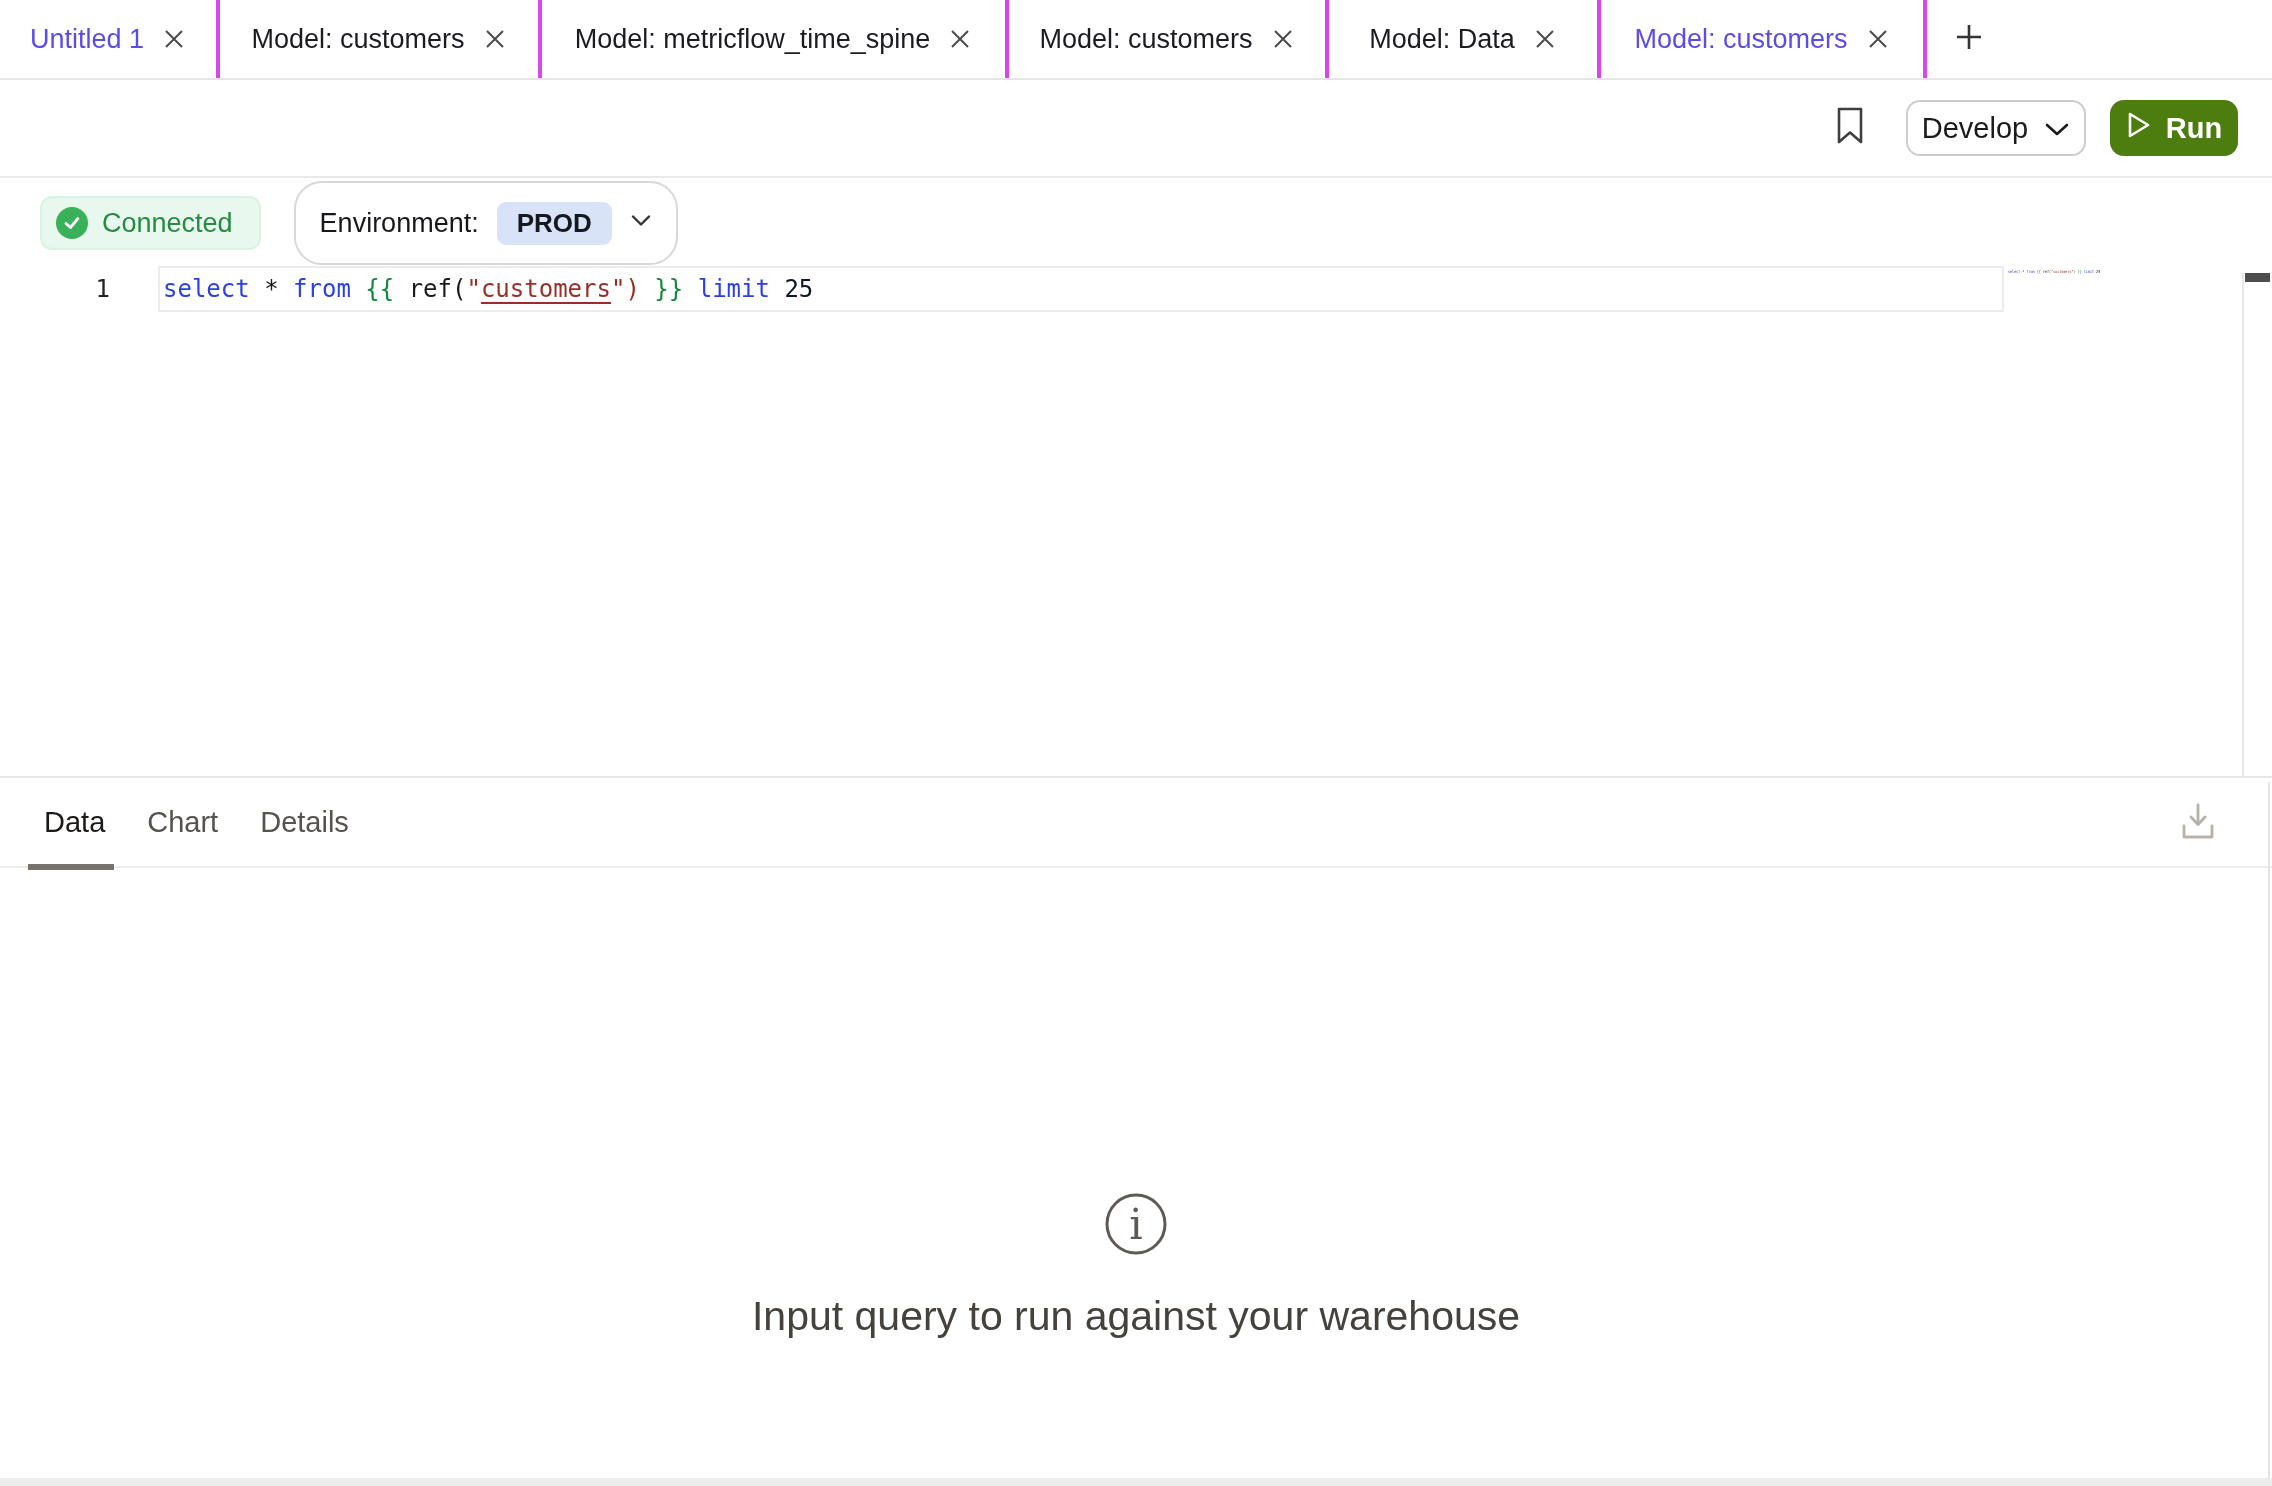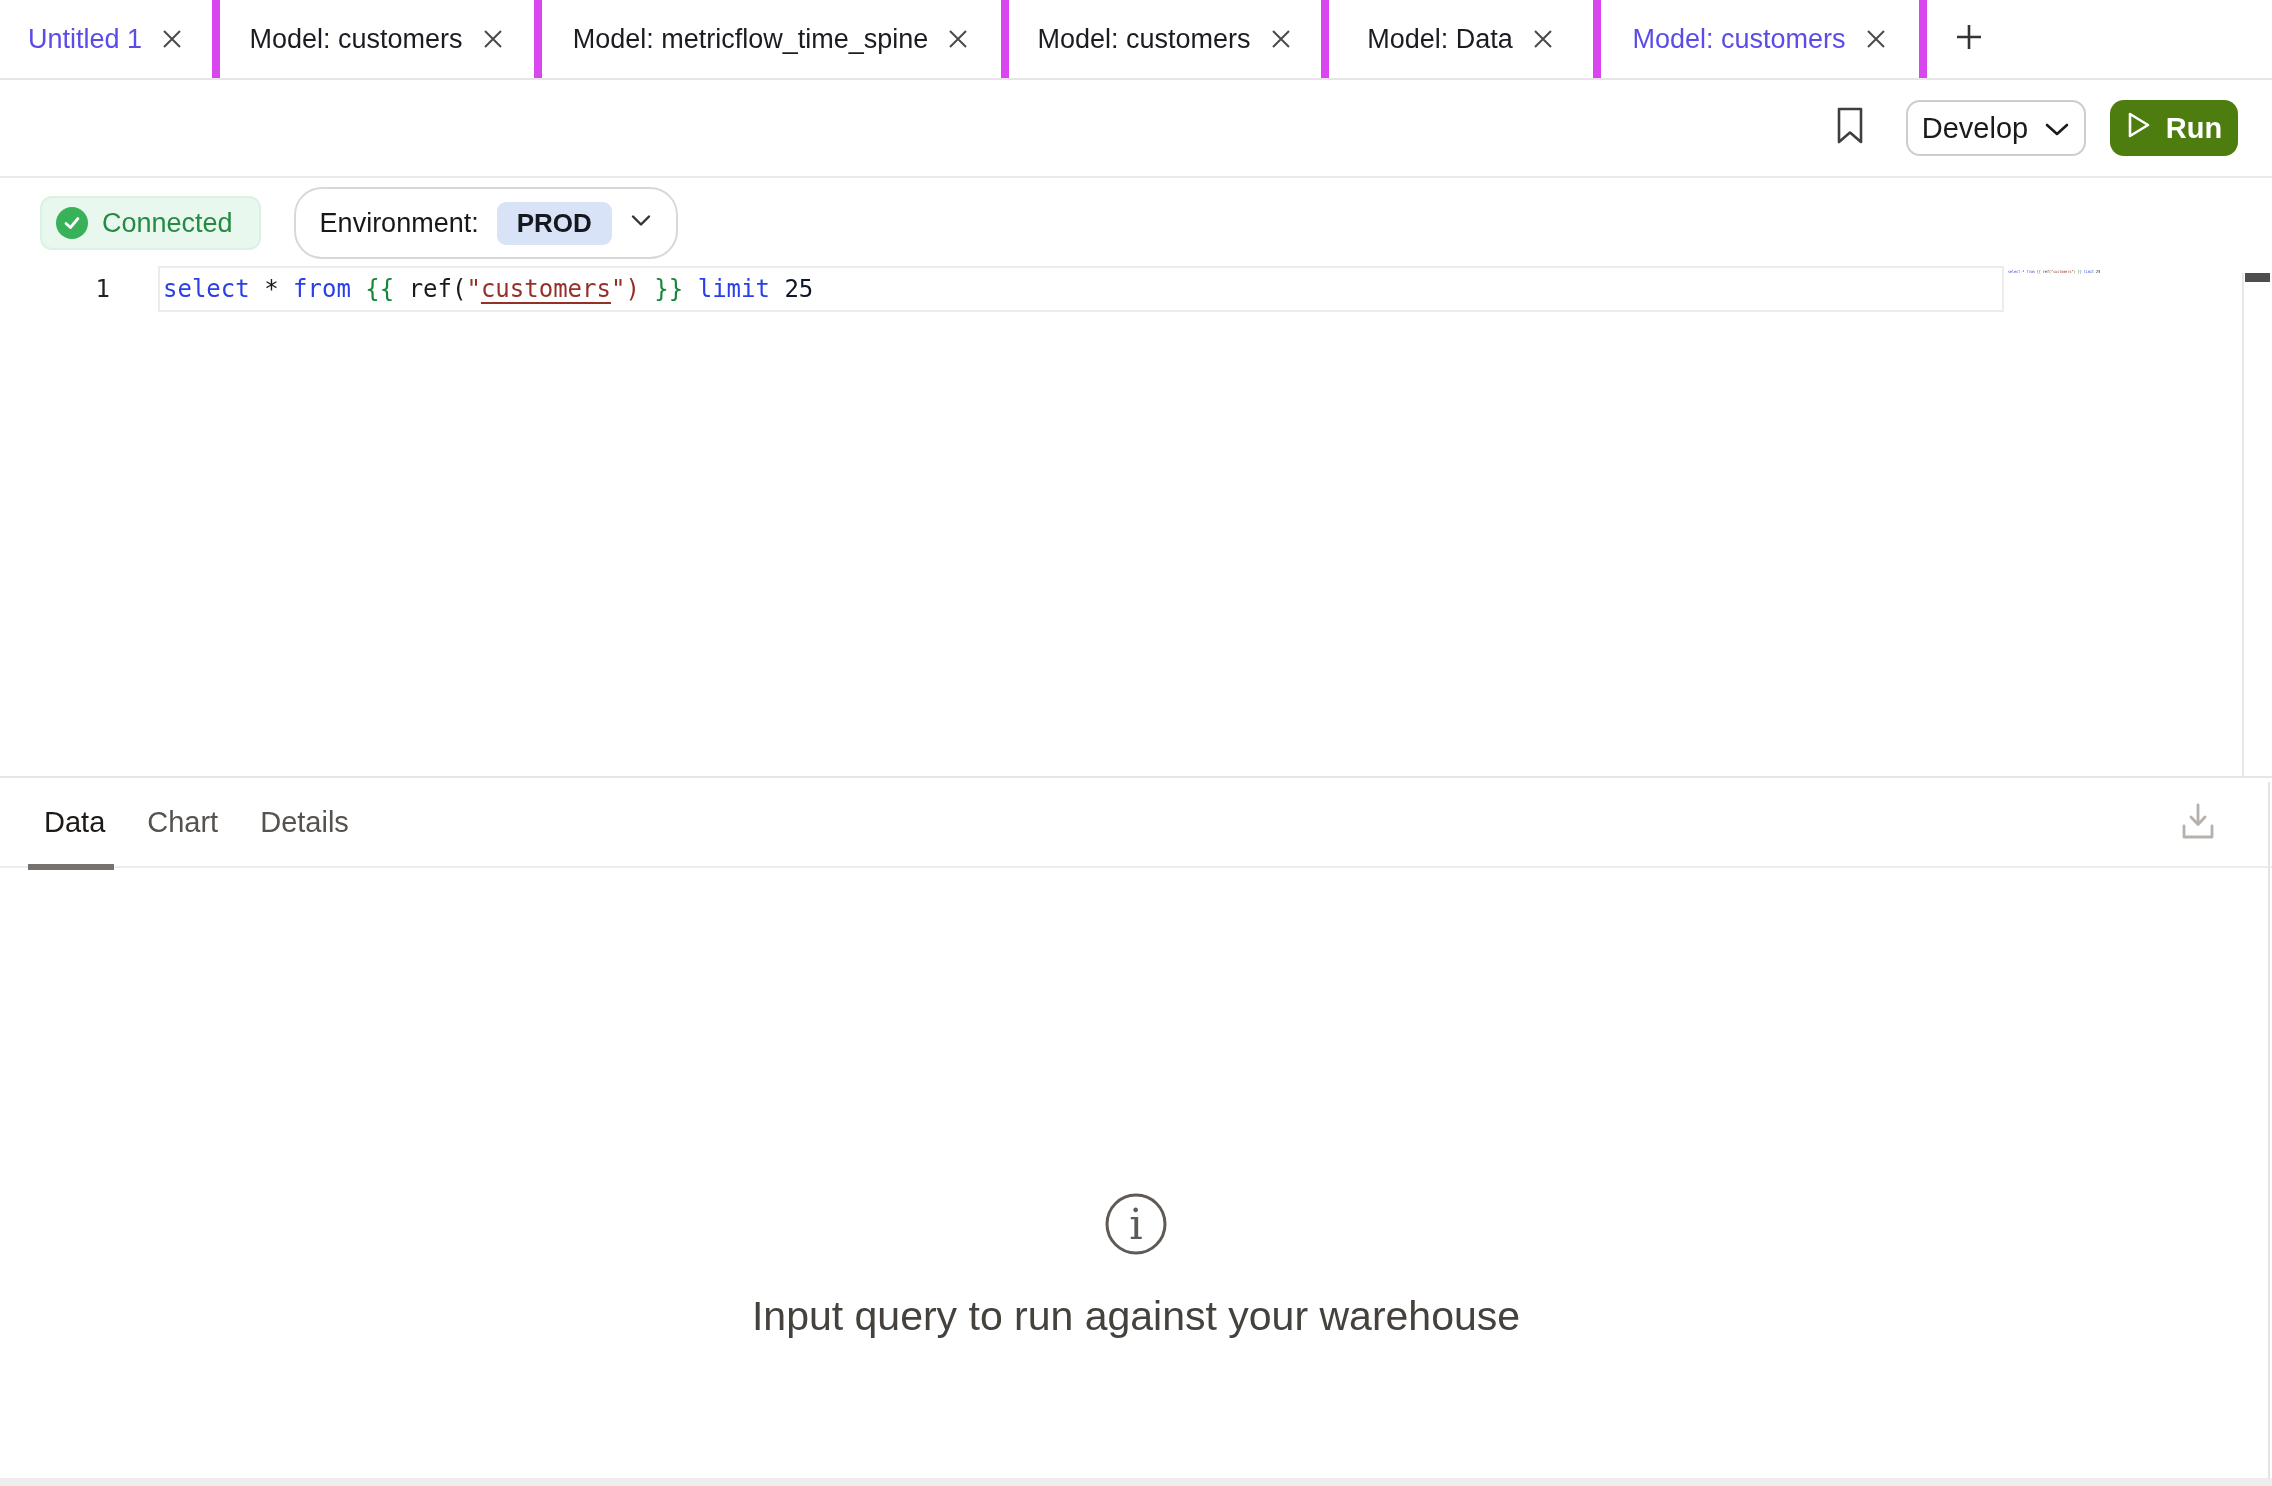--- a/index.html
+++ b/index.html
@@ -4,21 +4,21 @@
 <style>
   * { margin:0; padding:0; box-sizing:border-box; }
   html,body { width:2272px; height:1486px; background:#ffffff; overflow:hidden;
               font-family:"Liberation Sans", sans-serif; }
   .page { position:relative; width:2272px; height:1486px; background:#fff; }
 
   
   .tabbar { position:absolute; left:0; top:0; width:2272px; height:80px;
             display:flex; align-items:stretch; border-bottom:2px solid #e6e6e6; background:#fff; }
   .tab { display:flex; align-items:center; justify-content:center; gap:18px;
-         border-right:8px solid #d946ef; background:#fff; cursor:pointer; }
+         border-right:4px solid #d946ef; background:#fff; cursor:pointer; }
   .tab-label { font-size:27px; color:#1b1b22; white-space:nowrap; }
   .tab.purple .tab-label { color:#5b4ce6; }
   .tab-close { display:flex; align-items:center; }
   .tab-close svg { display:block; }
   .w0{width:220px}.w1{width:322px}.w2{width:467px}.w3{width:320px}.w4{width:272px}.w5{width:326px}
   .tab-add { width:84px; display:flex; align-items:center; justify-content:center; cursor:pointer; }
 
   
   .toolbar { position:absolute; left:0; top:80px; width:2272px; height:98px;
              border-bottom:2px solid #e9e9e9; display:flex; align-items:center;
@@ -33,21 +33,21 @@
   .editor { position:absolute; left:0; top:178px; width:2272px; height:604px; background:#fff; }
 
   .status-row { position:absolute; left:40px; top:13px; height:64px;
                 display:flex; align-items:center; gap:33px; }
   .badge-connected { display:flex; align-items:center; gap:14px; height:54px;
                      padding:0 26px 0 14px; background:#e9f8ee; border:2px solid #d9f2e2;
                      border-radius:12px; }
   .badge-connected .txt { font-size:27px; font-weight:500; color:#278a43; }
   .check-circle { width:32px; height:32px; border-radius:50%; background:#39b159;
                   display:flex; align-items:center; justify-content:center; }
-  .env-select { display:flex; align-items:center; height:72px; padding:0 24px 0 24px;
+  .env-select { display:flex; align-items:center; height:84px; padding:0 24px 0 24px;
                 background:#fff; border:2px solid #d8d8d8; border-radius:28px; gap:18px; cursor:pointer; }
   .env-label { font-size:27px; color:#17171c; }
   .env-pill { background:#d8e3f8; color:#15181e; font-size:26px; font-weight:600;
               padding:6px 20px; border-radius:9px; }
 
   .gutter-num { position:absolute; left:0; top:88px; width:110px; height:46px;
                 font-family:"DejaVu Sans Mono", monospace; font-size:24px; line-height:46px;
                 text-align:right; color:#222226; }
   .code-line { position:absolute; left:158px; top:88px; width:1846px; height:46px;
                border:2px solid #ececec; background:#fff;

